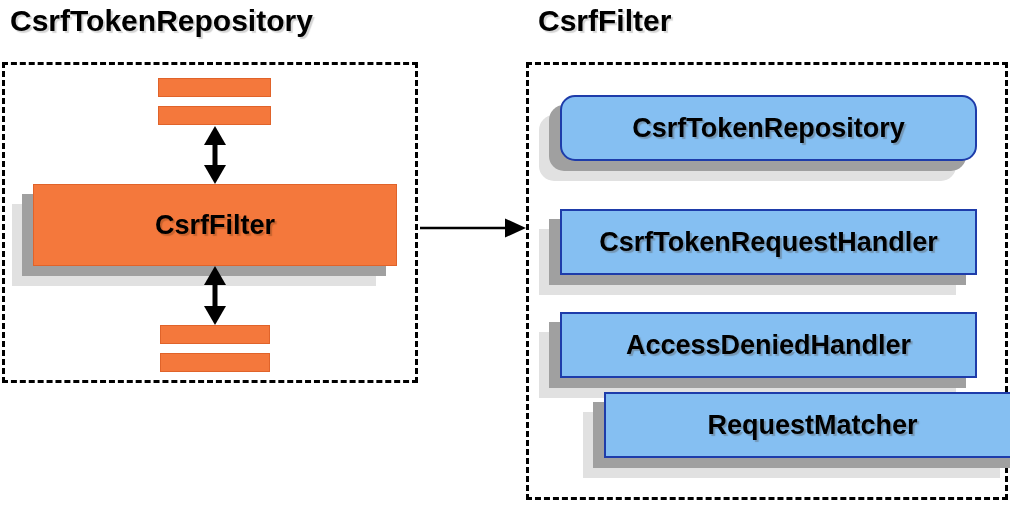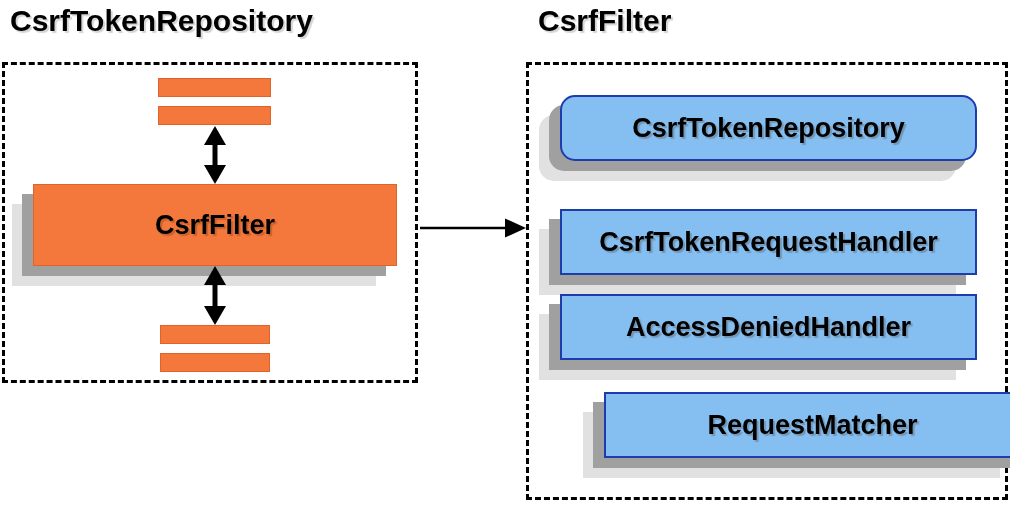--- a/index.html
+++ b/index.html
@@ -71,21 +71,21 @@
 
   .blue-box {
     left: 560px; width: 417px; height: 66px;
     background: var(--blue-fill);
     border: 2px solid var(--blue-border);
     box-shadow: -11px 10px 0 var(--shadow-dark), -21px 20px 0 var(--shadow-light);
     display: flex; align-items: center; justify-content: center;
   }
   #component-1 { top: 95px; border-radius: 15px; }
   #component-2 { top: 203px; margin-top: 6px; }
-  #component-3 { top: 294px; }
+  #component-3 { top: 312px; }
   #component-4 { top: 392px; margin-left: 44px; }
   .blue-box .box-label {
     font-size: 27px;
     font-weight: 700;
     color: var(--text-color);
     text-shadow: 2px 2px 1px rgba(90,90,90,0.4);
     white-space: nowrap;
   }
 
   .v-arrow svg, .h-arrow svg { display: block; }

